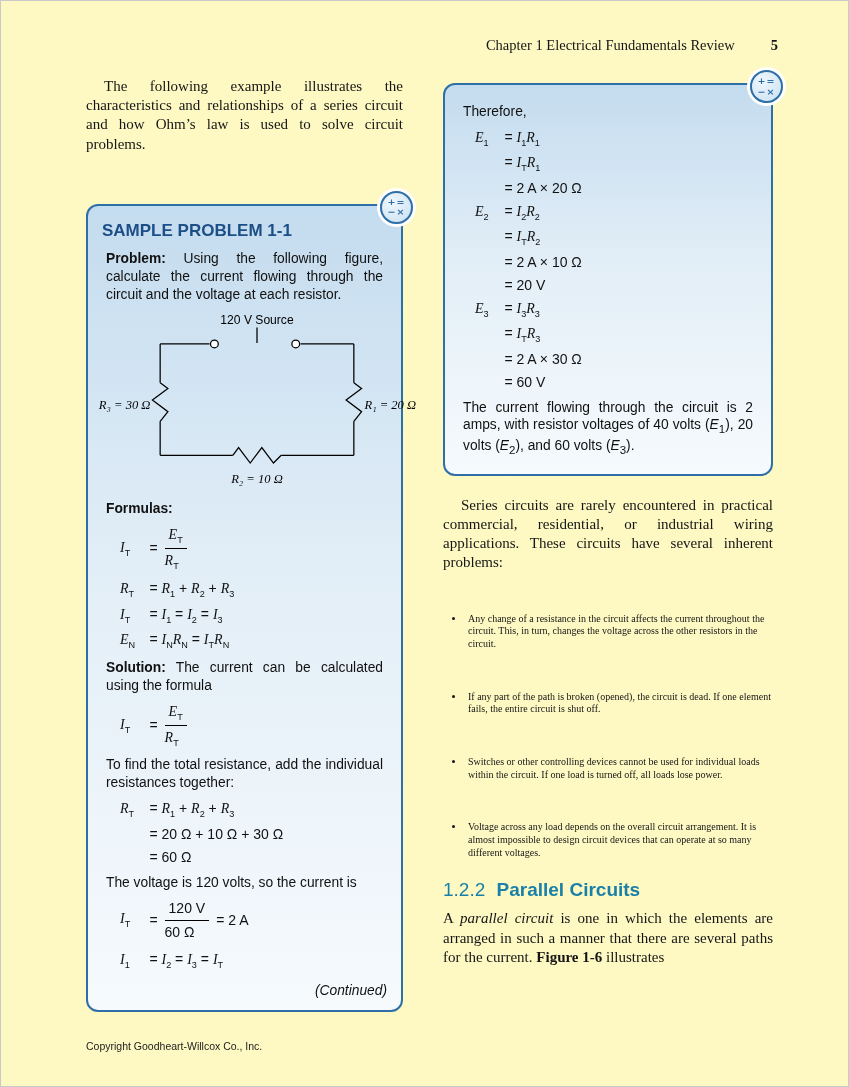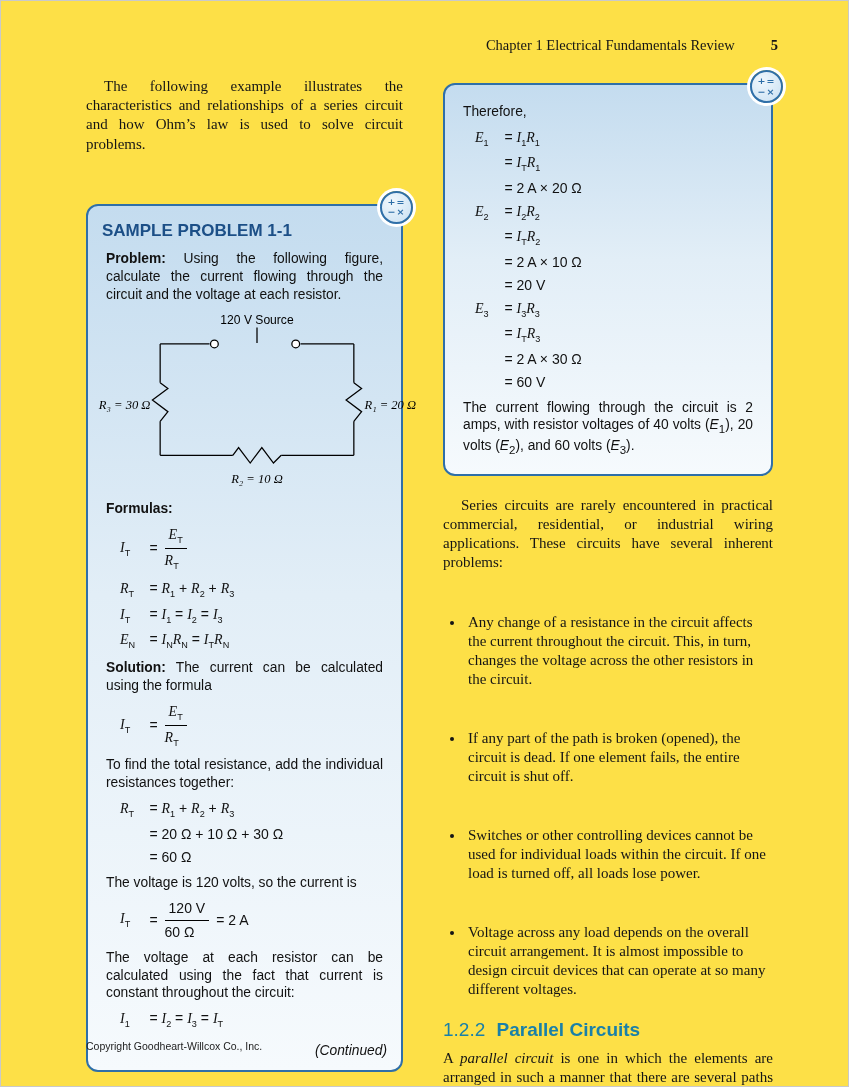--- a/index.html
+++ b/index.html
@@ -1,19 +1,19 @@
 <!DOCTYPE html>
 <html><head>
 <meta charset="utf-8">
 <style>
   * { margin:0; padding:0; box-sizing:border-box; }
   html,body { background:#e8e8e8; }
   .page {
     width:849px; height:1087px; position:relative; margin:0 auto;
-    background:#fde047; border:1px solid #c9c9c9; overflow:hidden;
+    background:#fef9c3; border:1px solid #c9c9c9; overflow:hidden;
     font-family:"Liberation Serif", serif; color:#151515;
   }
   
   .header {
     position:absolute; top:36px; left:0; right:70px;
     display:flex; justify-content:flex-end; align-items:baseline;
     font-size:14.5px;
   }
   .header .num { font-weight:bold; margin-left:36px; }
   
@@ -62,21 +62,21 @@
   .eqrow .post { margin-left:7px; }
   .eqrow i, .frac i { font-family:"Liberation Serif", serif; font-style:italic; }
   .eqrow sub, .frac sub { font-size:0.65em; }
   .frac { display:inline-block; margin:0 0 0 7px; }
   .frac .num { display:block; border-bottom:1.2px solid #000; padding:0 4px 1px; }
   .frac .den { display:block; padding-top:1px; }
   
   .cbox-eqs { margin:4px 0 6px 16px; }
   .series-p { margin-top:20px; }
   ul.bullets { list-style:disc outside; margin:10px 0 0 6px; padding-left:16px; }
-  ul.bullets li { font-size:15px; line-height:1.27; margin-bottom:9px; padding-left:3px;margin-top:40px; }
+  ul.bullets li { font-size:10px; line-height:1.27; margin-bottom:9px; padding-left:3px;margin-top:40px; }
   .sec-head { font-family:"Liberation Sans", sans-serif; font-size:19px; color:#1a80a8; margin:20px 0 8px; font-weight:normal; }
   .sec-head .sec-num { font-weight:normal; margin-right:6px; }
   .sec-head .sec-title { font-weight:bold; }
   
   .footer {
     position:absolute; left:85px; top:1039px;
     font-family:"Liberation Sans", sans-serif; font-size:10.5px; color:#222;
   }
 </style>
 </head>
@@ -189,21 +189,20 @@
             <span class="lh"><i>I</i><sub>T</sub></span>
             <span class="sign">=</span>
             <span class="frac">
                 <span class="num">120 V</span>
                 <span class="den">60 Ω</span>
               </span>
             <span class="post">= 2 A</span>
           </div>
         </div>
 
-        <p class="sp-p">The voltage at each resistor can be calculated using the fact that current is constant throughout the circuit:</p>
 
         <div class="eqblock">
           <div class="eqrow">
             <span class="lh"><i>I</i><sub>1</sub></span>
             <span class="rh">= <i>I</i><sub>2</sub> = <i>I</i><sub>3</sub> = <i>I</i><sub>T</sub></span>
           </div>
         </div>
 
         <p class="continued">(Continued)</p>
       </div>

